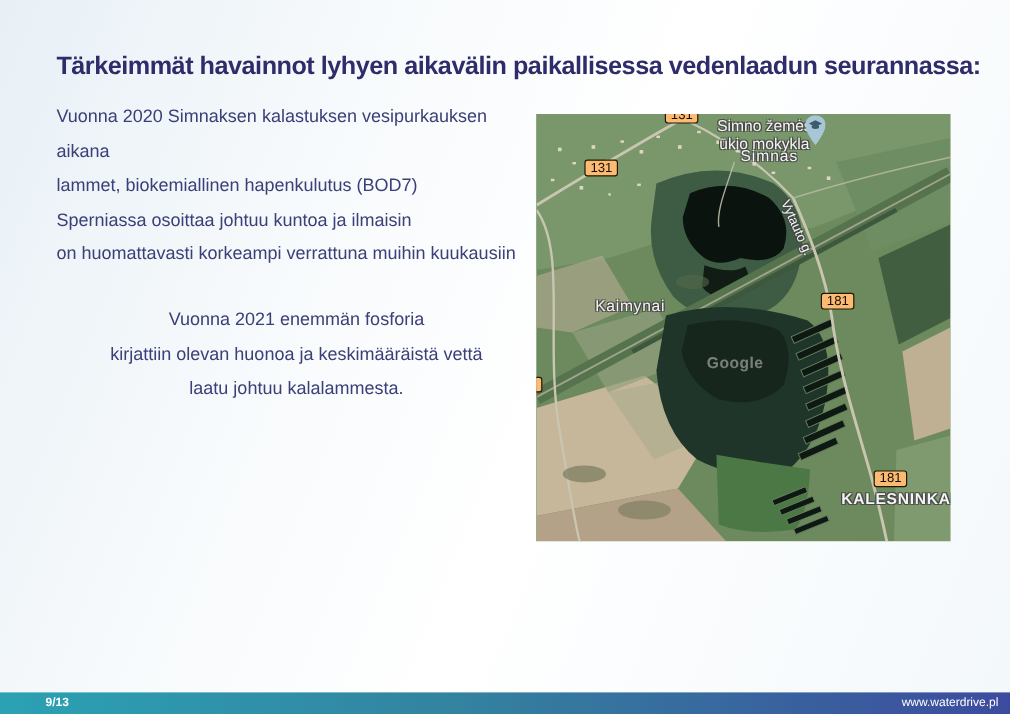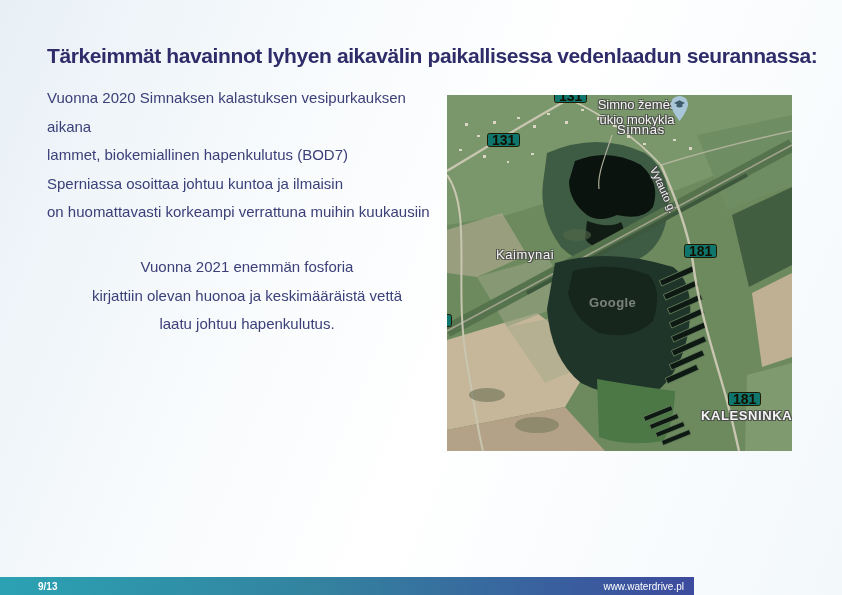--- a/index.html
+++ b/index.html
@@ -34,33 +34,33 @@
   .school-label { left:146px; top:2px; width:88px; text-align:center; line-height:15px; }
   .town-label  { left:129px; top:27px; letter-spacing:.8px;padding-left:41px; }
   .village-w   { left:49px;  top:152px; letter-spacing:.6px; }
   .village-s   { left:254px; top:313px; font-weight:bold; letter-spacing:.6px; }
   .road-name   { left:212px; top:70px; font-size:11px; transform:rotate(66deg); transform-origin:left top; }
   .watermark   {
     position:absolute; left:142px; top:200px; font-size:13px; font-weight:bold;
     color:rgba(240,240,240,.45); letter-spacing:.4px;
   }
   .badge {
-    position:absolute; background:#0f766e; border:1px solid #1f1a00; border-radius:2.5px;
-    color:#141000; font-size:14px; font-weight:bold; line-height:10px; padding:1px 4px;
+    position:absolute; background:#fdba74; border:1px solid #1f1a00; border-radius:2.5px;
+    color:#141000; font-size:11px; font-weight:normal; line-height:10px; padding:1px 4px;
   }
   .badge-131-top { left:107px; top:-6px; }
   .badge-131     { left:40px;  top:38px; }
   .badge-181-mid { left:237px; top:149px; }
   .badge-181-bot { left:281px; top:297px; }
   .badge-cut     { left:-8px;  top:219px; width:13px; height:13px; }
   .pin { position:absolute; left:224px; top:1px; }
 
   
   .footer {
-    position:absolute; left:0; bottom:0; width:694px; height:18px;
+    position:absolute; left:0; bottom:0; width:842px; height:18px;
     background:linear-gradient(to right,#2ba2b3 0%,#33839f 45%,#3d4b9e 100%);
   }
   .page-num {
     position:absolute; left:38px; top:50%; transform:translateY(-50%);
     font-size:10px; font-weight:bold; color:#ffffff;
   }
   .website {
     position:absolute; right:10px; top:50%; transform:translateY(-50%);
     font-size:10px; color:#ffffff;
   }
@@ -75,21 +75,21 @@
   <div class="para para-1">
     <div>Vuonna 2020 Simnaksen kalastuksen vesipurkauksen aikana</div>
     <div>lammet, biokemiallinen hapenkulutus (BOD7)</div>
     <div>Sperniassa osoittaa johtuu kuntoa ja ilmaisin</div>
     <div>on huomattavasti korkeampi verrattuna muihin kuukausiin</div>
   </div>
 
   <div class="para para-2">
     <div>Vuonna 2021 enemmän fosforia</div>
     <div>kirjattiin olevan huonoa ja keskimääräistä vettä</div>
-    <div>laatu johtuu hapenkulutus.</div>
+    <div>laatu johtuu kalalammesta.</div>
   </div>
 
   <div class="map">
     <svg class="scene" width="345" height="356" viewBox="0 0 345 356" preserveAspectRatio="none">
       <rect width="345" height="356" fill="#6d8a5e"></rect>
 
       <polygon points="0,0 345,0 345,50 230,95 140,95 60,120 0,130" fill="#7a976b"></polygon>
       <polygon points="250,40 345,20 345,90 280,115" fill="#6f8d63"></polygon>
       <polygon points="285,120 345,92 345,170 302,192" fill="#415f40"></polygon>
       <polygon points="305,198 345,178 345,262 315,272" fill="#bfb094"></polygon>

